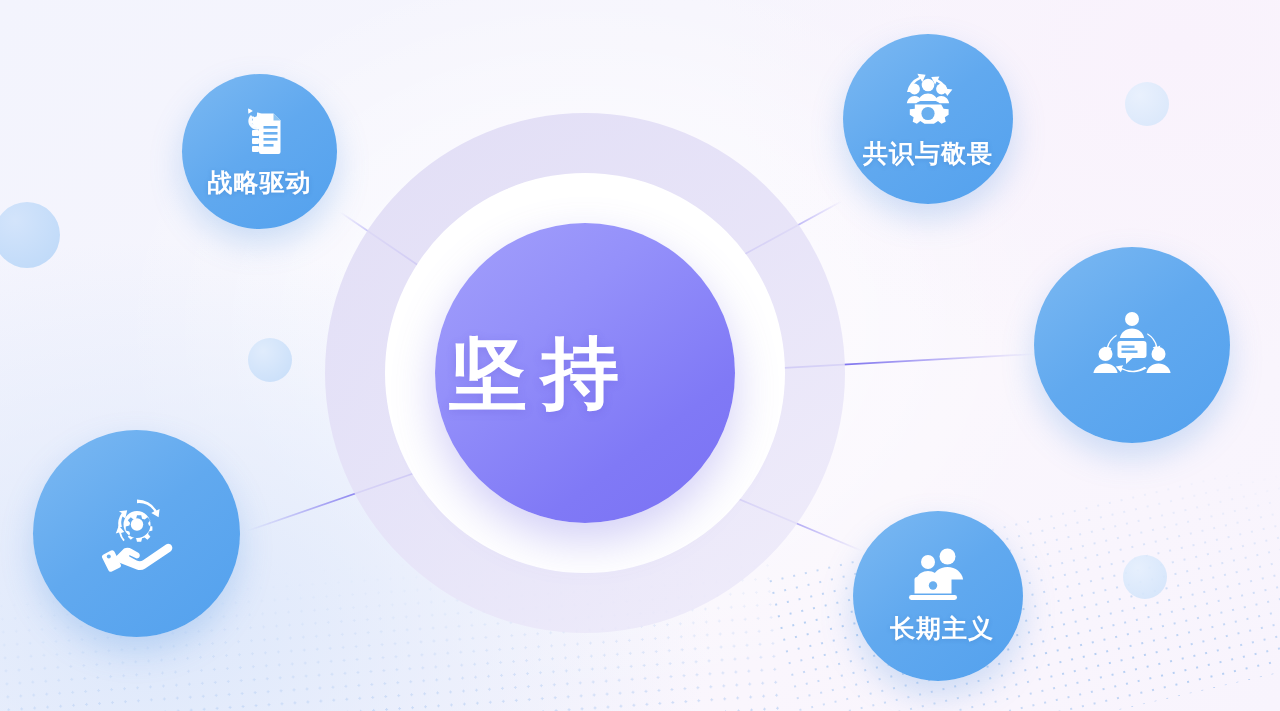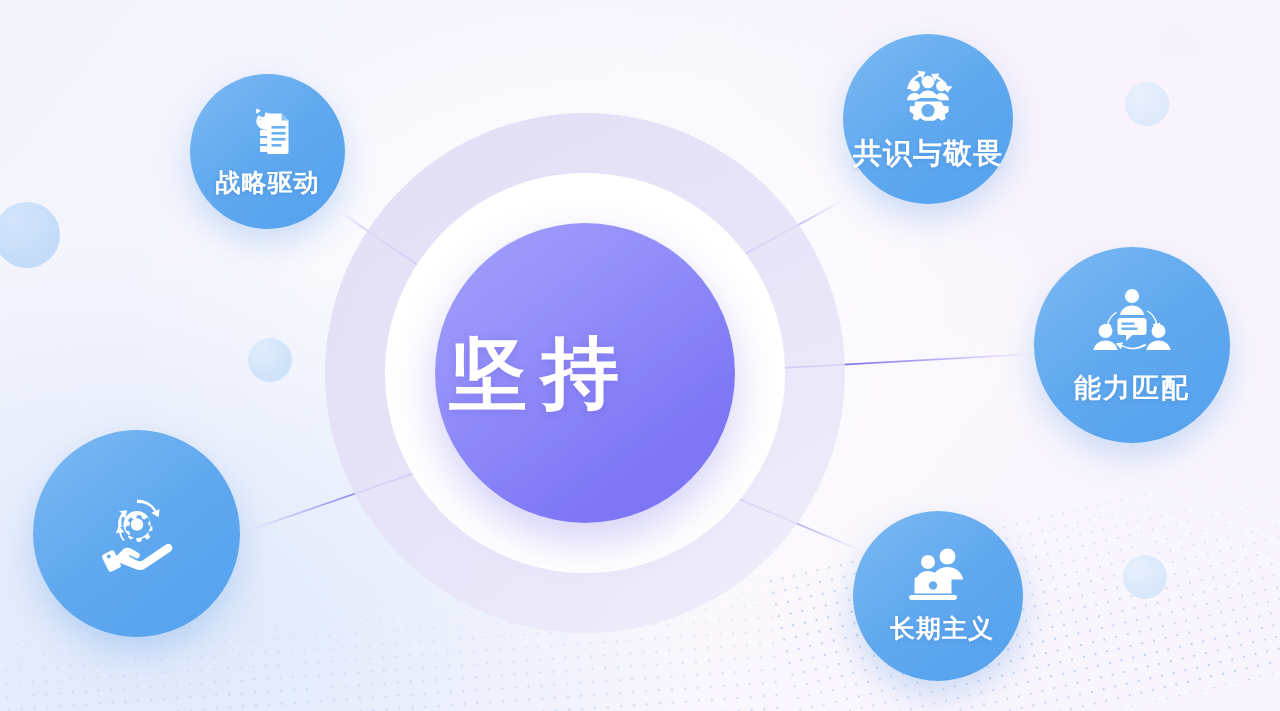--- a/index.html
+++ b/index.html
@@ -82,24 +82,24 @@
     display:flex;flex-direction:column;align-items:center;justify-content:center;
     background:linear-gradient(142deg,#7cb9f2 0%,#61a9ef 48%,#53a1ee 100%);
     box-shadow:0 14px 32px rgba(85,150,225,.28);
   }
   .node .nicon{display:block;line-height:0;}
   .node .nlabel{
     color:#ffffff;font-weight:bold;white-space:nowrap;
     text-shadow:0 1px 4px rgba(50,110,185,.30);
   }
 
-  #node-strategy{left:190px;top:74px;width:155px;height:155px;}
+  #node-strategy{left:182px;top:74px;width:155px;height:155px;}
   #node-strategy .nlabel{font-size:25px;letter-spacing:1px;margin-top:8px;}
   #node-consensus{left:843px;top:34px;width:170px;height:170px;}
-  #node-consensus .nlabel{font-size:29px;letter-spacing:1px;margin-top:9px;text-align:right;}
+  #node-consensus .nlabel{font-size:25px;letter-spacing:1px;margin-top:9px;text-align:right;}
   #node-capability{left:1034px;top:247px;width:196px;height:196px;}
   #node-capability .nlabel{font-size:27px;letter-spacing:2px;margin-top:11px;}
   #node-longterm{left:853px;top:511px;width:170px;height:170px;}
   #node-longterm .nlabel{font-size:25px;letter-spacing:1px;margin-top:9px;margin-left:8px;}
   #node-system{left:33px;top:430px;width:207px;height:207px;}
   #node-system .nlabel{font-size:27px;letter-spacing:2px;margin-top:12px;}
 </style>
 </head>
 <body>
 
@@ -209,21 +209,20 @@
         <path d="M28.5 33h23a3 3 0 0 1 3 3v11a3 3 0 0 1-3 3H40.5l-6.5 6v-6h-5.5a3 3 0 0 1-3-3V36a3 3 0 0 1 3-3z"></path>
         <rect x="29.5" y="37.5" width="13" height="2.4" fill="#6bb0f0"></rect>
         <rect x="29.5" y="42.5" width="16" height="2.4" fill="#6bb0f0"></rect>
         <path d="M24.5 26.5a22 22 0 0 0-9.8 13.2l-2.9-1.3 2 7.3 5.6-5.4-3-1.3a18.5 18.5 0 0 1 8.3-11z"></path>
         <path d="M20.4 24.5l-1.2-3.1 7.9 1.6-4.6 6.6-1.2-3.2z" opacity="0"></path>
         <path d="M55.2 26.6a18.5 18.5 0 0 1 8.5 11.6l-3 1.2 5.7 5.4 1.9-7.4-2.9 1.3a22 22 0 0 0-9.9-13.4z"></path>
         <path d="M57.5 61.5a22 22 0 0 1-35 0l2.2-2.3-7.6-1 2.8 7.2 2-2.1a25.6 25.6 0 0 0 38.4 0z" opacity="0"></path>
         <path d="M52.5 58.8a21 21 0 0 1-22.7 1.2l1.4-2.7-7.5 1.3 5.1 5.6 1.3-2.6a24.4 24.4 0 0 0 24.6-1.3z"></path>
       </svg>
     </span>
-    <span class="nlabel">能力匹配</span>
   </div>
 
   <div class="node" id="node-longterm">
     <span class="nicon">
       <svg width="64" height="56" viewBox="0 0 64 56" fill="#fff">
         <circle cx="41.5" cy="9.5" r="8"></circle>
         <path d="M41.5 20c8 0 14.5 5.4 15.6 12.4H25.9C27 25.4 33.5 20 41.5 20z"></path>
         <circle cx="22" cy="15" r="7"></circle>
         <path d="M22 24c5.3 0 9.8 3 11.6 7.4H10.4C12.2 27 16.7 24 22 24z"></path>
         <path d="M11 30h32a2.5 2.5 0 0 1 2.5 2.5v14H8.5v-14A2.5 2.5 0 0 1 11 30z"></path>

